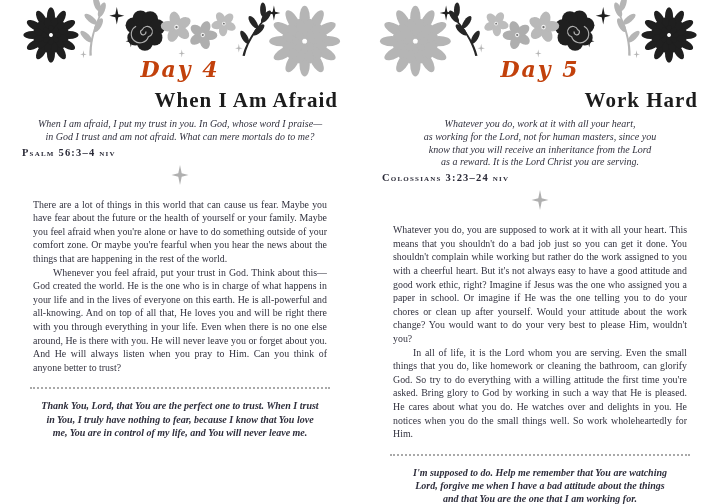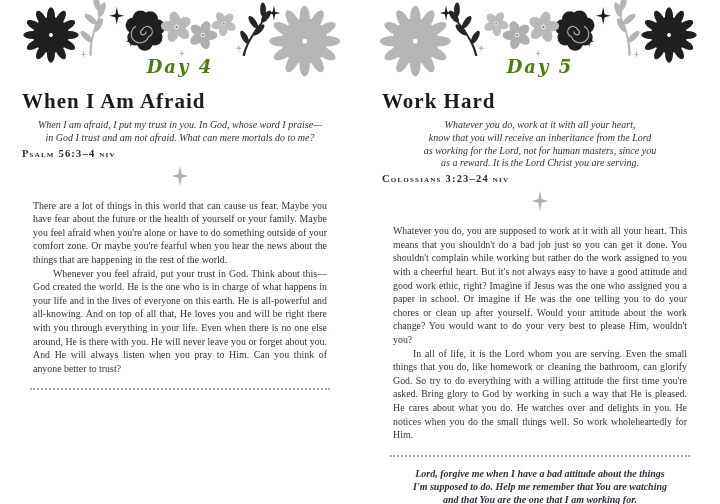--- a/index.html
+++ b/index.html
@@ -9,24 +9,24 @@
     font-family: "Liberation Serif", serif;
     color: #343447;
   }
   .spread { display: flex; width: 720px; height: 504px; }
   .page { width: 360px; height: 504px; position: relative; padding: 0 22px; }
   .band { display: block; width: 316px; height: 70px; margin: 0 auto; overflow: visible; }
   .day {
     text-align: center; margin-top: -14px;
     font-family: "DejaVu Serif", cursive;
     font-style: italic; font-weight: bold;
-    font-size: 18px; letter-spacing: 2px; color: #4d7c0f;
+    font-size: 22px; letter-spacing: 2px; color: #c2410c;
   }
   .title {
-    text-align: left; margin-top: 12px;
+    text-align: right; margin-top: 6px;
     font-family: "Liberation Serif", serif;
     font-weight: 700; font-size: 21px; letter-spacing: 1px;
     color: #1c1c1c;
   }
   .scripture {
     width: 316px; margin: 5px auto 0 auto; text-align: center;
     font-style: italic; font-size: 10px; line-height: 12.8px;
     color: #32323f;
   }
   .reference {
@@ -160,45 +160,50 @@
     <div class="sparkle-divider">
       <svg width="18" height="20" viewBox="-9 -10 18 20">
           <use href="#spark" fill="#b0b0b0"></use>
         </svg>
     </div>
     <div class="bodytext">
       <p>There are a lot of things in this world that can cause us fear. Maybe you have fear about the future or the health of yourself or your family. Maybe you feel afraid when you're alone or have to do something outside of your comfort zone. Or maybe you're fearful when you hear the news about the things that are happening in the rest of the world.</p>
       <p>Whenever you feel afraid, put your trust in God. Think about this—God created the world. He is the one who is in charge of what happens in your life and in the lives of everyone on this earth. He is all-powerful and all-knowing. And on top of all that, He loves you and will be right there with you through everything in your life. Even when there is no one else around, He is there with you. He will never leave you or forget about you. And He will always listen when you pray to Him. Can you think of anyone better to trust?</p>
     </div>
     <div class="dotted"></div>
+    <div class="prayer">
+      <div>Thank You, Lord, that You are the perfect one to trust. When I trust</div>
+      <div>in You, I truly have nothing to fear, because I know that You love</div>
+      <div>me, You are in control of my life, and You will never leave me.</div>
+    </div>
   </div>
 
   <div class="page">
     <svg class="band" viewBox="0 0 360 70" aria-hidden="true">
       <use href="#band-art" transform="translate(360,0) scale(-1,1)"></use>
     </svg>
     <div class="day">Day 5</div>
     <h1 class="title">Work Hard</h1>
     <div class="scripture">
       <div>Whatever you do, work at it with all your heart,</div>
+      <div>as working for the Lord, not for human masters, since you</div>
       <div>know that you will receive an inheritance from the Lord</div>
-      <div>as working for the Lord, not for human masters, since you</div>
       <div>as a reward. It is the Lord Christ you are serving.</div>
     </div>
     <div class="reference">Colossians 3:23–24 niv</div>
     <div class="sparkle-divider">
       <svg width="18" height="20" viewBox="-9 -10 18 20">
           <use href="#spark" fill="#b0b0b0"></use>
         </svg>
     </div>
     <div class="bodytext">
       <p>Whatever you do, you are supposed to work at it with all your heart. This means that you shouldn't do a bad job just so you can get it done. You shouldn't complain while working but rather do the work assigned to you with a cheerful heart. But it's not always easy to have a good attitude and good work ethic, right? Imagine if Jesus was the one who assigned you a paper in school. Or imagine if He was the one telling you to do your chores or clean up after yourself. Would your attitude about the work change? You would want to do your very best to please Him, wouldn't you?</p>
       <p>In all of life, it is the Lord whom you are serving. Even the small things that you do, like homework or cleaning the bathroom, can glorify God. So try to do everything with a willing attitude the first time you're asked. Bring glory to God by working in such a way that He is pleased. He cares about what you do. He watches over and delights in you. He notices when you do the small things well. So work wholeheartedly for Him.</p>
     </div>
     <div class="dotted"></div>
     <div class="prayer">
+      <div>I'm supposed to do. Help me remember that You are watching</div>
       <div>Lord, forgive me when I have a bad attitude about the things</div>
-      <div>I'm supposed to do. Help me remember that You are watching</div>
       <div>and that You are the one that I am working for.</div>
     </div>
   </div>
 
 </div>
 
 </body></html>

